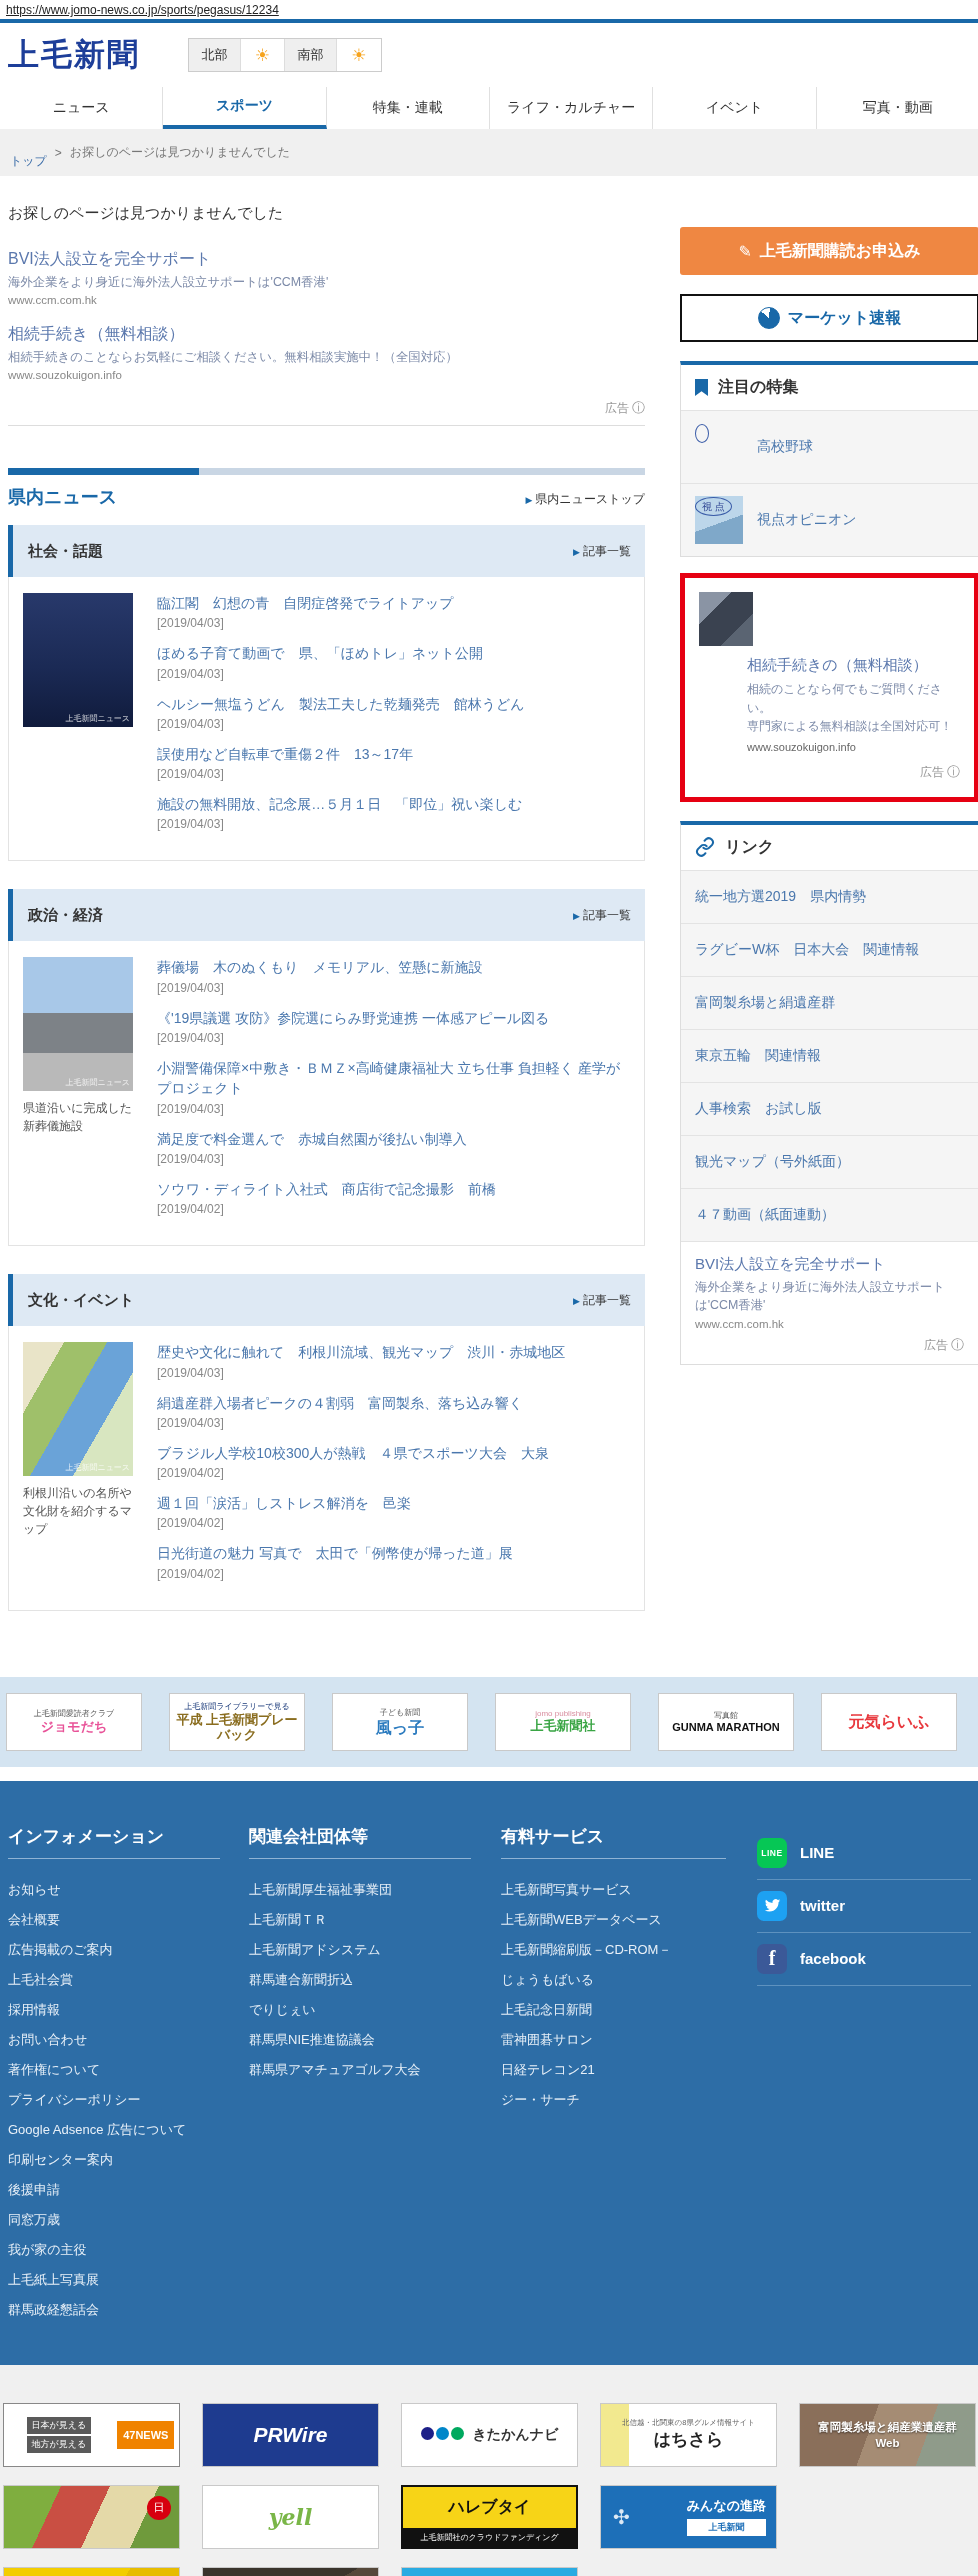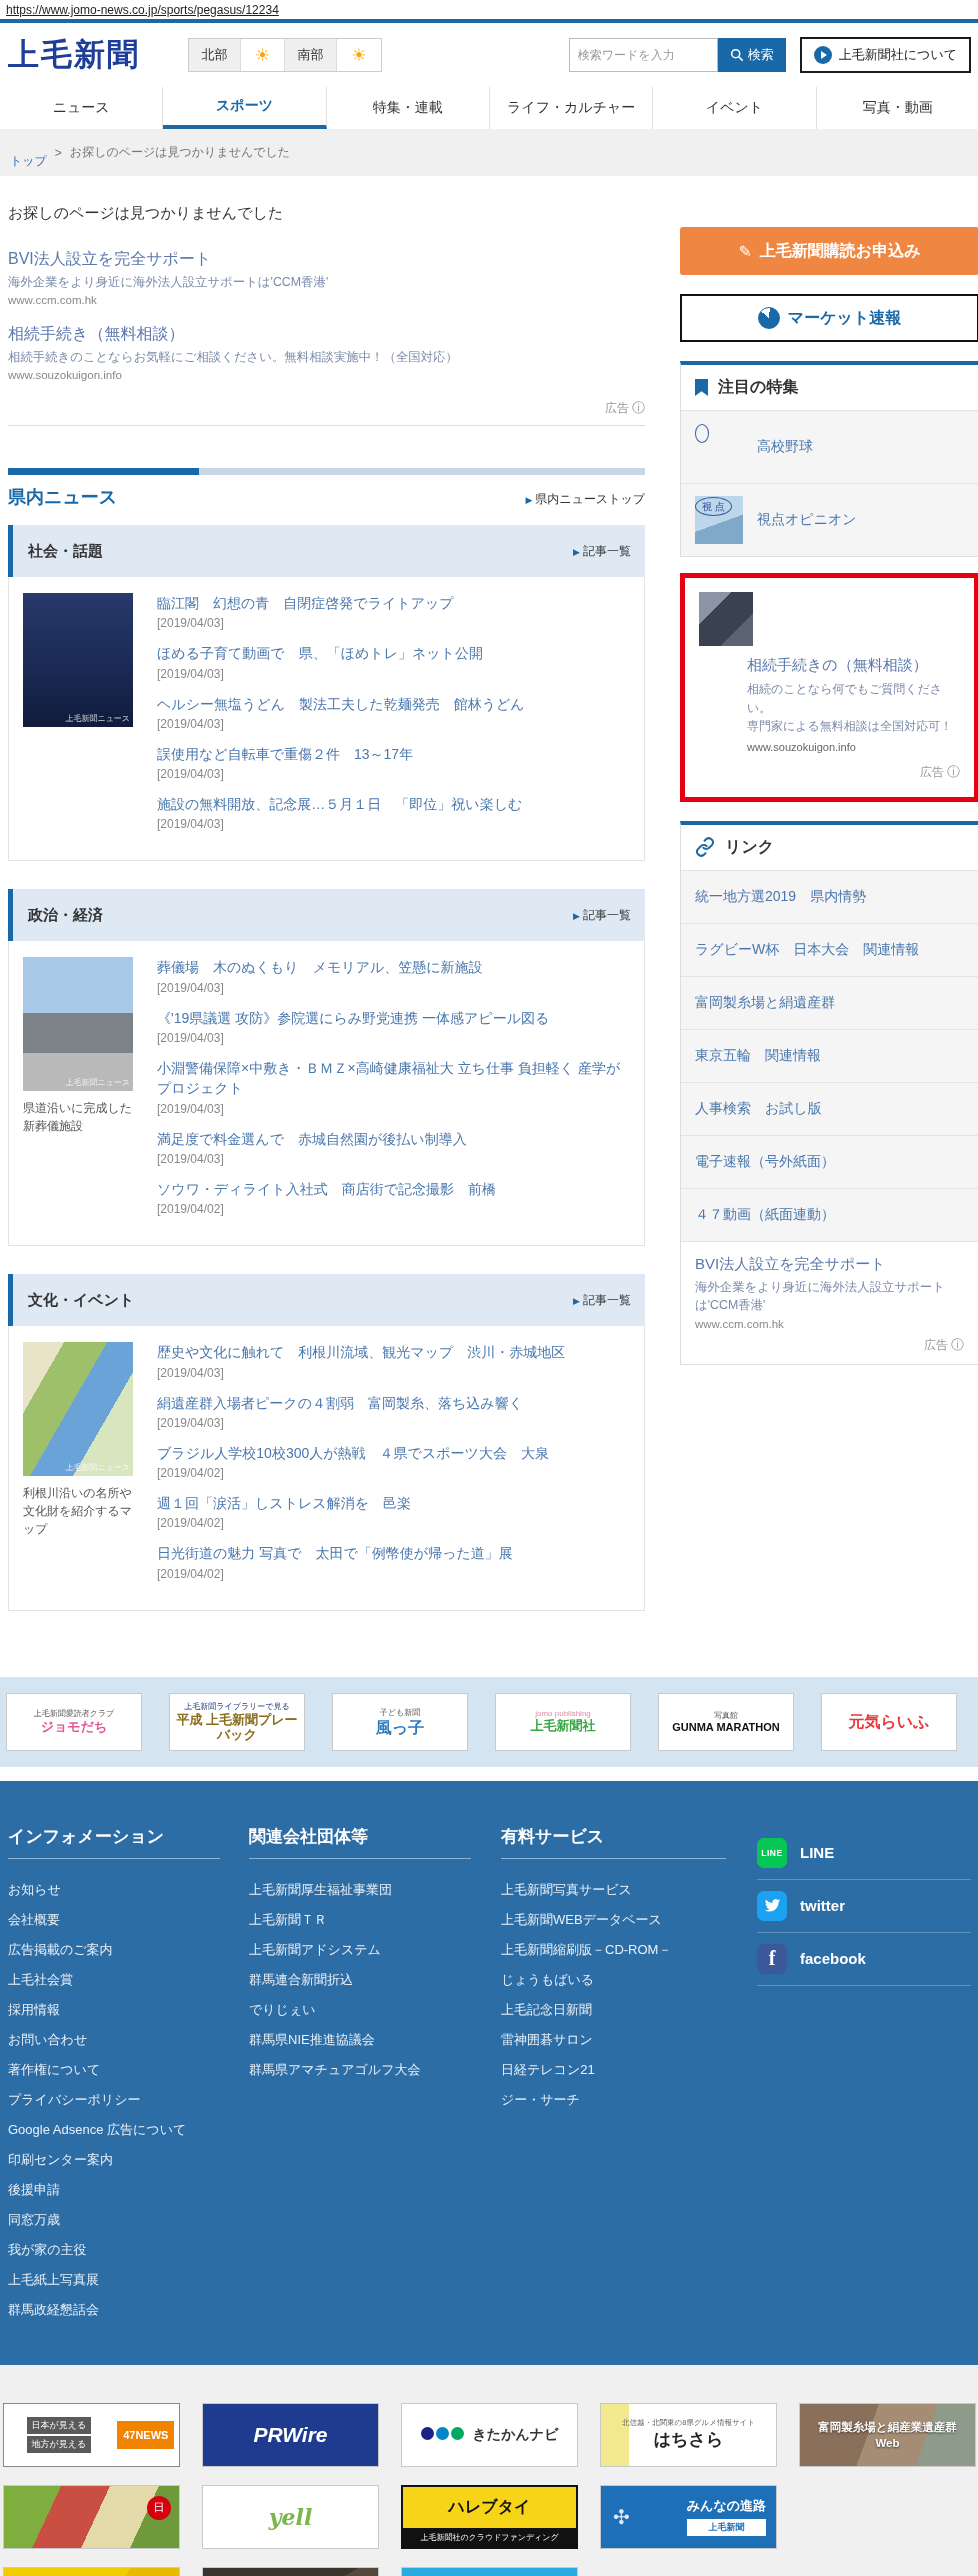--- a/index.html
+++ b/index.html
@@ -182,36 +182,20 @@
 <div class="top-blue-line"></div>
 
 <div class="site-header">
   <div class="logo">上毛新聞</div>
   <div class="weather">
     <div class="w-label">北部</div>
     <div class="w-icon">☀</div>
     <div class="w-label">南部</div>
     <div class="w-icon">☀</div>
   </div>
-  <div class="header-right">
-    <input class="search-input" placeholder="検索ワードを入力" style="">
-    <button class="search-btn">
-      <span class="mag-icon">
-          <svg width="14" height="14" viewBox="0 0 16 16">
-            <circle cx="6.5" cy="6.5" r="4.6" fill="none" stroke="#fff" stroke-width="1.8"></circle>
-            <line x1="10" y1="10" x2="14.4" y2="14.4" stroke="#fff" stroke-width="1.8"></line>
-          </svg>
-        </span>
-      <span>検索</span>
-    </button>
-    <div class="about-btn">
-      <span class="play-icon"></span>
-      <span>上毛新聞社について</span>
-    </div>
-  </div>
 </div>
 
 <div class="nav">
     <div class="nav-tab">ニュース</div>
     <div class="nav-tab">スポーツ</div>
     <div class="nav-tab">特集・連載</div>
     <div class="nav-tab">ライフ・カルチャー</div>
     <div class="nav-tab">イベント</div>
     <div class="nav-tab">写真・動画</div>
   </div>
@@ -417,21 +401,21 @@
             </svg>
           </span>
         <span class="panel-title">リンク</span>
       </div>
       <div>
           <div class="side-link-item">統一地方選2019　県内情勢</div>
           <div class="side-link-item">ラグビーW杯　日本大会　関連情報</div>
           <div class="side-link-item">富岡製糸場と絹遺産群</div>
           <div class="side-link-item">東京五輪　関連情報</div>
           <div class="side-link-item">人事検索　お試し版</div>
-          <div class="side-link-item">電子速報（号外紙面）</div>
+          <div class="side-link-item">観光マップ（号外紙面）</div>
           <div class="side-link-item">４７動画（紙面連動）</div>
         </div>
       <div class="side-ad">
         <div class="ad-entry" style="margin-bottom:6px;">
           <div class="ad-title">BVI法人設立を完全サポート</div>
           <div class="ad-desc">海外企業をより身近に海外法人設立サポートは'CCM香港'</div>
           <div class="ad-url">www.ccm.com.hk</div>
         </div>
         <div class="ad-label-row">
           <span>広告</span><span class="i-icon">ⓘ</span>

